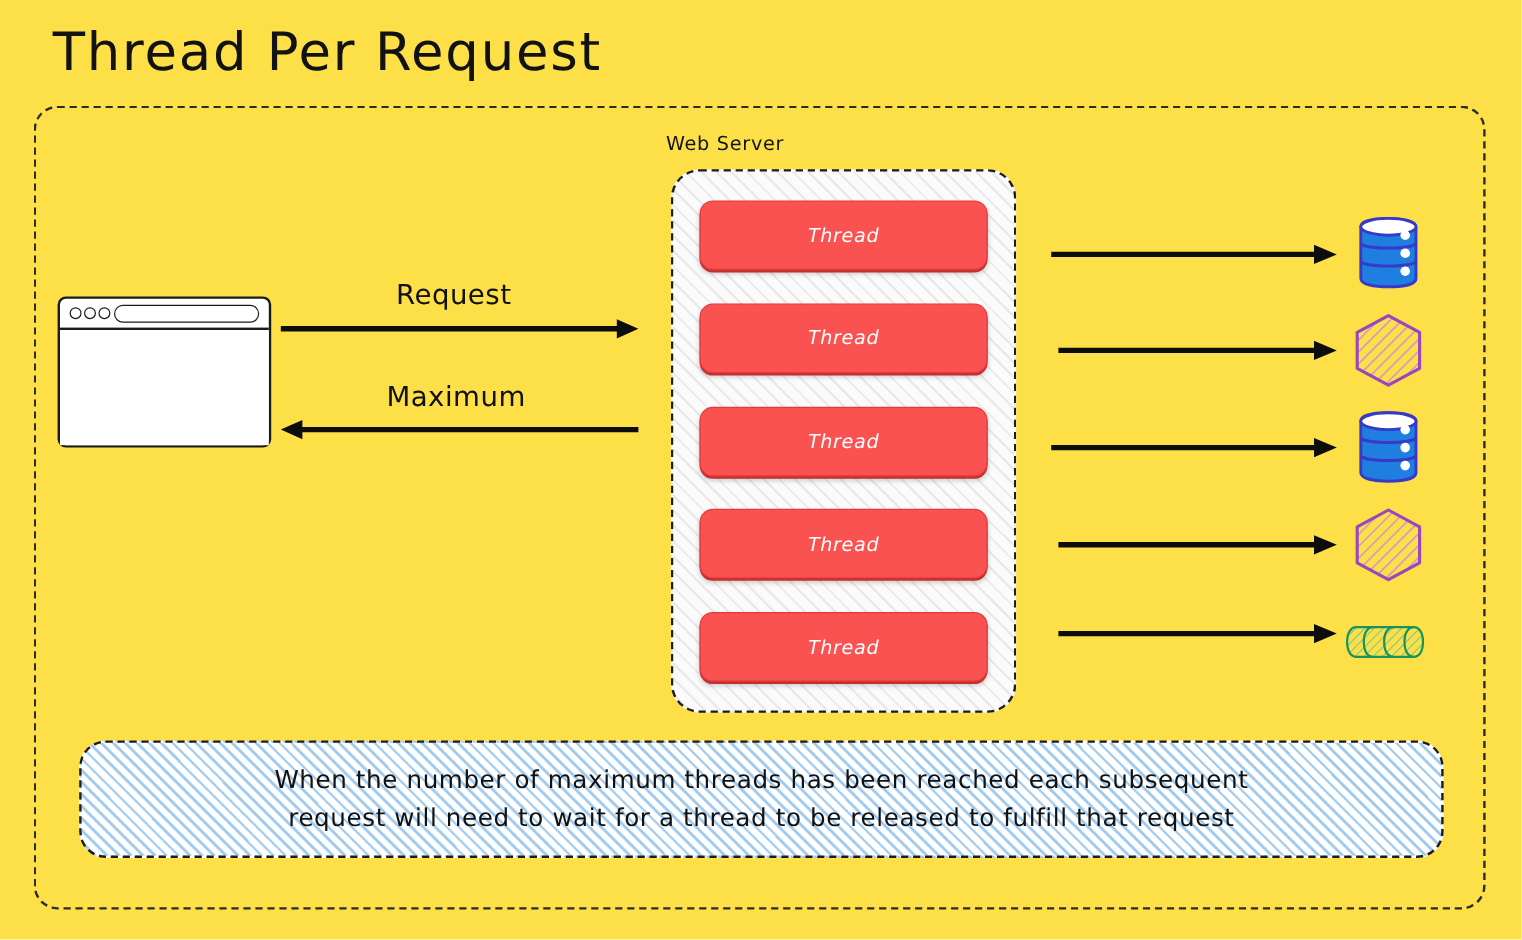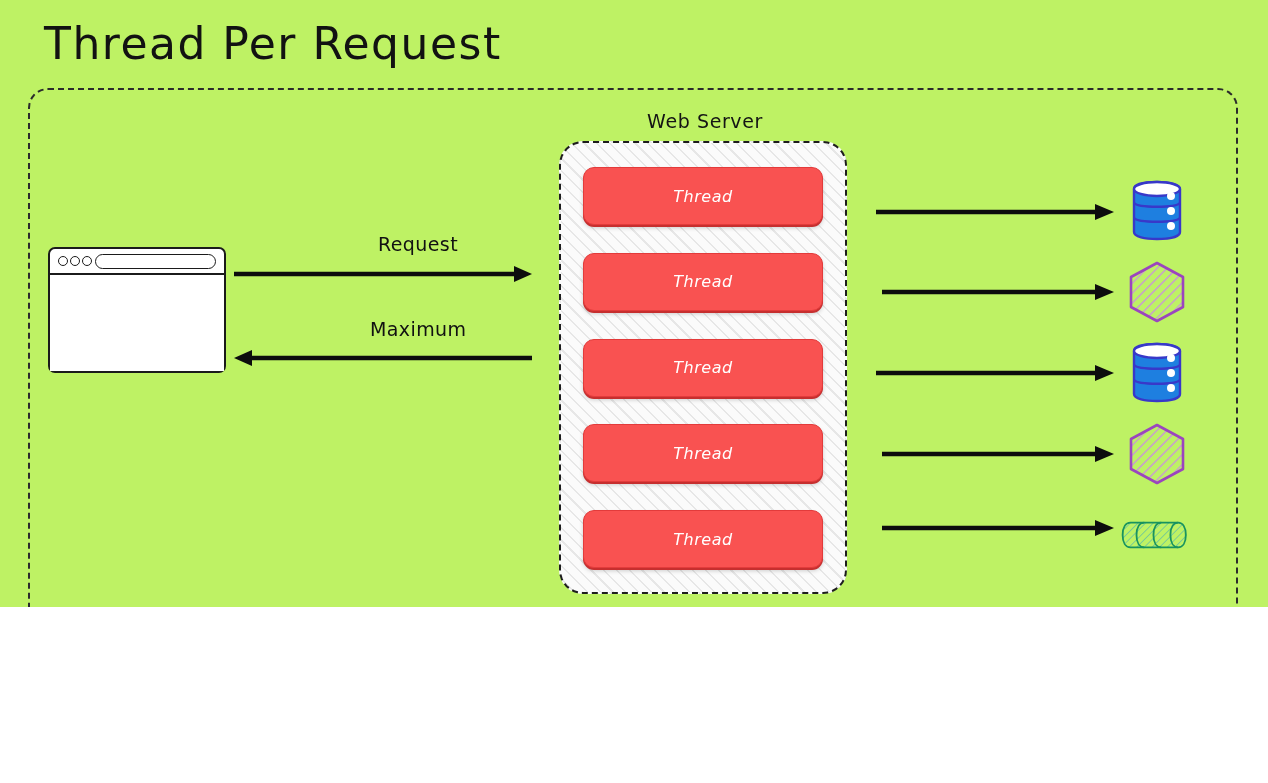--- a/index.html
+++ b/index.html
@@ -6,22 +6,22 @@
     margin: 0;
     padding: 0;
     background: #ffffff;
   }
   body {
     font-family: "DejaVu Sans", sans-serif;
   }
   #canvas {
     position: relative;
     width: 1268px;
-    height: 607px;
-    background: #bef264;
+    height: 783px;
+    background: #fde047;
     overflow: hidden;
   }
 
   
   #page-title {
     position: absolute;
     left: 44px;
     top: 18px;
     font-family: "DejaVu Sans", sans-serif;
     font-size: 44px;
@@ -90,37 +90,35 @@
   #browser-body {
     position: absolute;
     left: 0; top: 26px; right: 0; bottom: 0;
     background: #fff;
   }
 
   
   .flow-arrow-label {
     position: absolute;
     font-family: "DejaVu Sans", sans-serif;
-    font-size: 19px;
+    font-size: 23px;
     color: #111;
     white-space: nowrap;
     letter-spacing: 0.4px;
-    margin-left: 48px;
   }
   .flow-arrow-svg { position: absolute; }
 
   
   #webserver-label {
     position: absolute;
     left: 555px;
     top: 110px;
     width: 300px;
-    text-align: center;
-    font-family: "DejaVu Sans", sans-serif;
-    font-size: 19px;
+    font-family: "DejaVu Sans", sans-serif;
+    font-size: 16px;
     color: #141414;
     letter-spacing: 0.6px;
   }
   #webserver-box {
     position: absolute;
     left: 559px;
     top: 141px;
     width: 288px;
     height: 453px;
     border: 2.5px dashed #1d1d1d;
@@ -328,14 +326,18 @@
       </pattern>
     </defs>
     <g stroke="#18935f" stroke-width="2.4" fill="url(#hatch-green)" stroke-linejoin="round">
       <path d="M16 14 L78 14 C84 14, 88 20, 88 30 C88 40, 84 46, 78 46 L16 46 C10 46, 6 40, 6 30 C6 20, 10 14, 16 14 Z"></path>
       <path d="M78 14 C72 14, 68 20, 68 30 C68 40, 72 46, 78 46" fill="none"></path>
       <path d="M34 14 C28 14, 24 20, 24 30 C24 40, 28 46, 34 46" fill="none"></path>
       <path d="M56 14 C50 14, 46 20, 46 30 C46 40, 50 46, 56 46" fill="none"></path>
     </g>
   </svg>
 
+  <div id="bottom-note">
+    <div id="bottom-note-text">When the number of maximum threads has been reached each subsequent
+request will need to wait for a thread to be released to fulfill that request</div>
+  </div>
 
 </div>
 
 </body></html>

